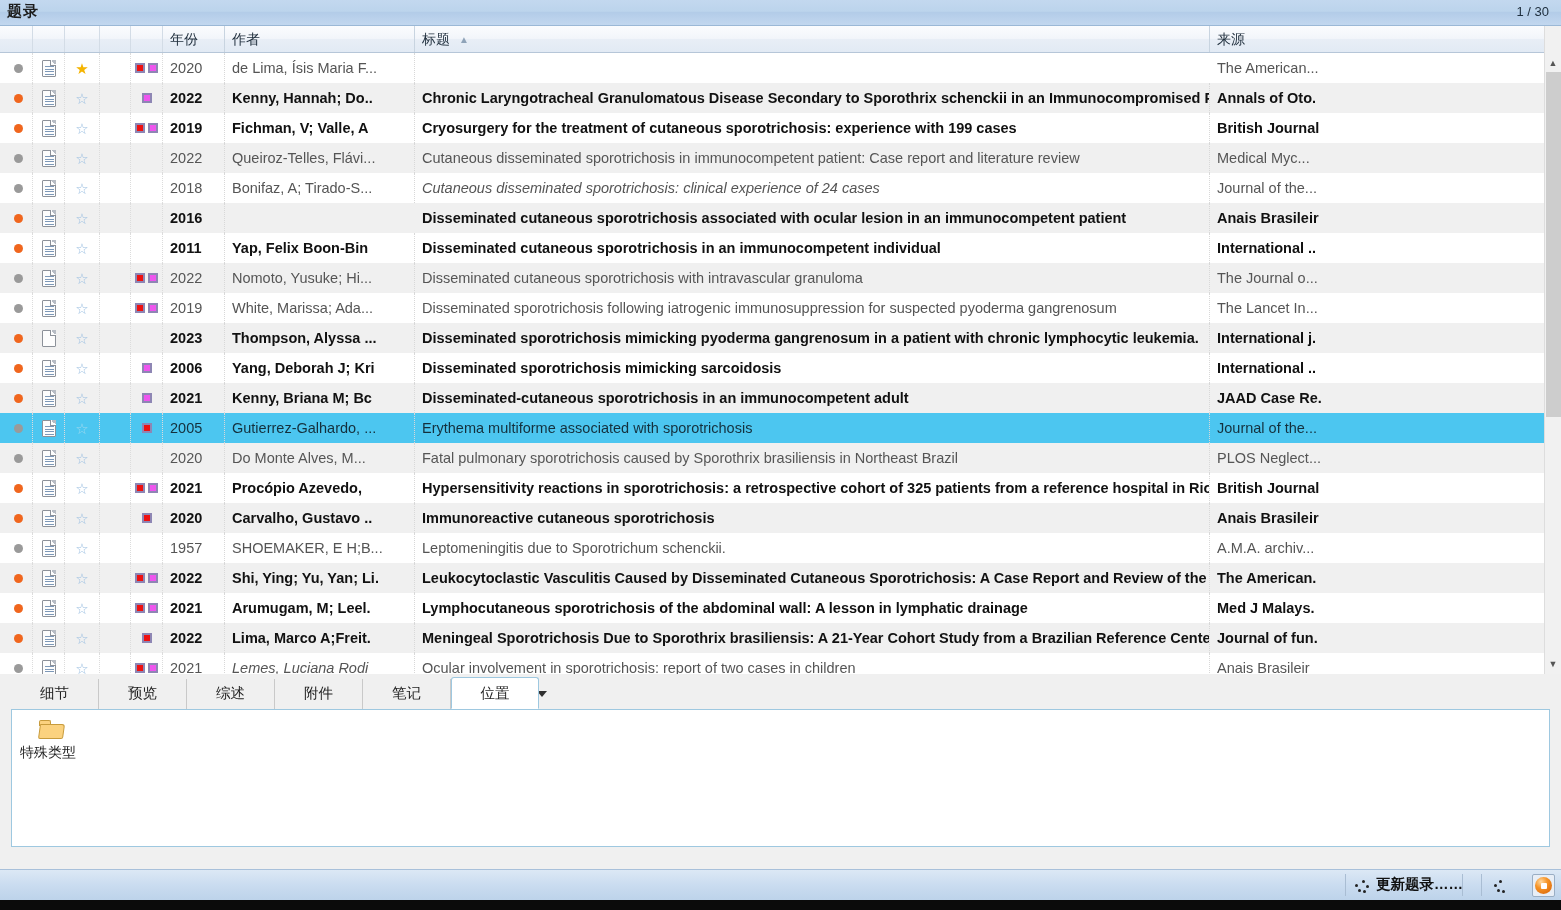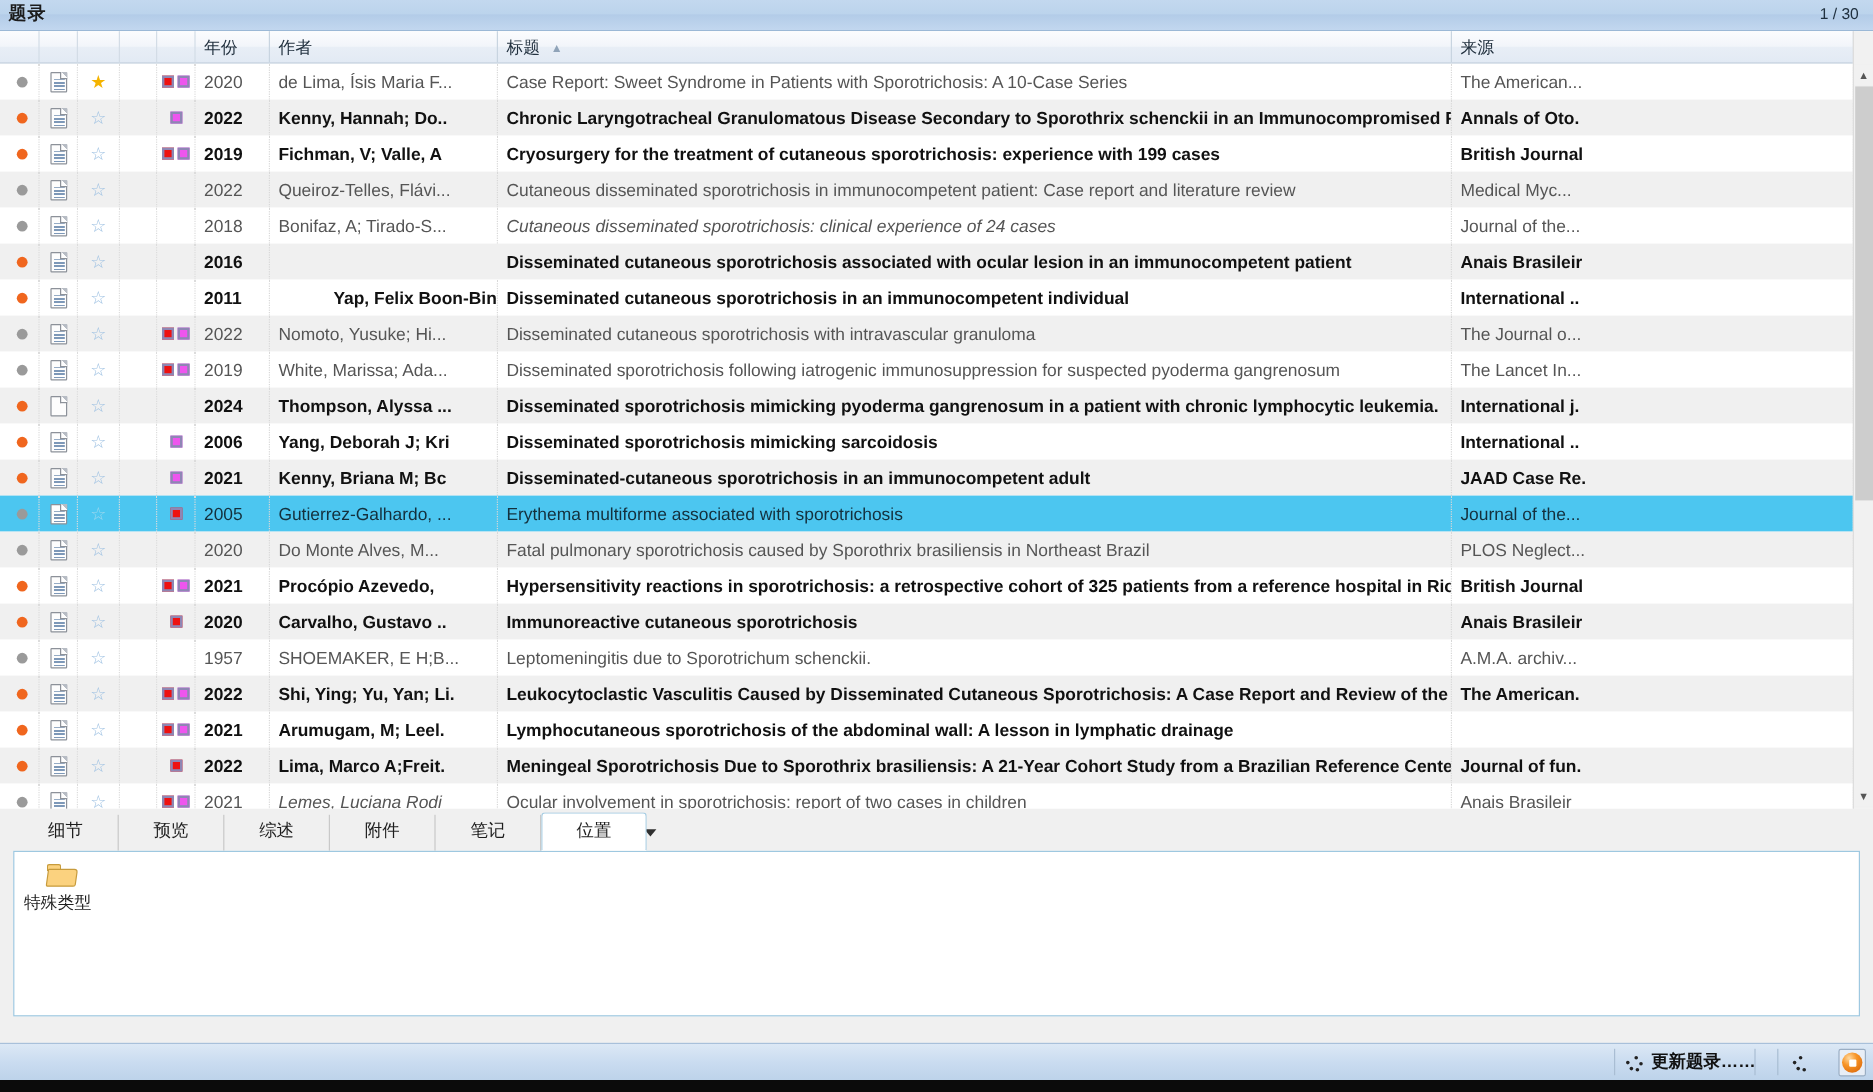--- a/index.html
+++ b/index.html
@@ -175,21 +175,20 @@
           </div>
           <div class="ic" style="left: 100px; width: 31px;"></div>
           <div class="ic" style="left: 131px; width: 32px;">
             <span class="tags">
               <span class="tg red"></span>
               <span class="tg mag"></span>
             </span>
           </div>
           <div class="cellbox" style="left: 163px; width: 62px;"><span class="c-txt dim">2020</span></div>
           <div class="cellbox" style="left: 225px; width: 190px;"><span class="c-txt dim">de Lima, Ísis Maria F...</span></div>
-          <div class="cellbox" style="left: 415px; width: 795px;"><span class="c-txt dim">Case Report: Sweet Syndrome in Patients with Sporotrichosis: A 10-Case Series</span></div>
           <div class="cellbox" style="left: 1210px; width: 335px;"><span class="c-txt dim">The American...</span></div>
         </div>
         <div class="row alt">
           <div class="ic" style="left: 5px; width: 28px;">
             <span class="dot orange"></span>
           </div>
           <div class="ic" style="left: 33px; width: 32px;">
             <span class="docico lined"></span>
           </div>
           <div class="ic" style="left: 65px; width: 35px;">
@@ -292,21 +291,21 @@
             <span class="docico lined"></span>
           </div>
           <div class="ic" style="left: 65px; width: 35px;">
             <span class="star empty">☆</span>
           </div>
           <div class="ic" style="left: 100px; width: 31px;"></div>
           <div class="ic" style="left: 131px; width: 32px;">
             <span class="tags"></span>
           </div>
           <div class="cellbox" style="left: 163px; width: 62px;"><span class="c-txt bold">2011</span></div>
-          <div class="cellbox" style="left: 225px; width: 190px; text-align: right;"><span class="c-txt bold">Yap, Felix Boon-Bin</span></div>
+          <div class="cellbox" style="left: 225px; width: 190px;"><span class="c-txt bold">Yap, Felix Boon-Bin</span></div>
           <div class="cellbox" style="left: 415px; width: 795px;"><span class="c-txt bold">Disseminated cutaneous sporotrichosis in an immunocompetent individual</span></div>
           <div class="cellbox" style="left: 1210px; width: 335px;"><span class="c-txt bold">International ..</span></div>
         </div>
         <div class="row alt">
           <div class="ic" style="left: 5px; width: 28px;">
             <span class="dot gray"></span>
           </div>
           <div class="ic" style="left: 33px; width: 32px;">
             <span class="docico lined"></span>
           </div>
@@ -354,21 +353,21 @@
           <div class="ic" style="left: 33px; width: 32px;">
             <span class="docico "></span>
           </div>
           <div class="ic" style="left: 65px; width: 35px;">
             <span class="star empty">☆</span>
           </div>
           <div class="ic" style="left: 100px; width: 31px;"></div>
           <div class="ic" style="left: 131px; width: 32px;">
             <span class="tags"></span>
           </div>
-          <div class="cellbox" style="left: 163px; width: 62px;"><span class="c-txt bold">2024</span></div>
+          <div class="cellbox" style="left: 163px; width: 62px;"><span class="c-txt bold">2023</span></div>
           <div class="cellbox" style="left: 225px; width: 190px;"><span class="c-txt bold">Thompson, Alyssa ...</span></div>
           <div class="cellbox" style="left: 415px; width: 795px;"><span class="c-txt bold">Disseminated sporotrichosis mimicking pyoderma gangrenosum in a patient with chronic lymphocytic leukemia.</span></div>
           <div class="cellbox" style="left: 1210px; width: 335px;"><span class="c-txt bold">International j.</span></div>
         </div>
         <div class="row">
           <div class="ic" style="left: 5px; width: 28px;">
             <span class="dot orange"></span>
           </div>
           <div class="ic" style="left: 33px; width: 32px;">
             <span class="docico lined"></span>
@@ -545,20 +544,21 @@
           <div class="ic" style="left: 100px; width: 31px;"></div>
           <div class="ic" style="left: 131px; width: 32px;">
             <span class="tags">
               <span class="tg red"></span>
               <span class="tg mag"></span>
             </span>
           </div>
           <div class="cellbox" style="left: 163px; width: 62px;"><span class="c-txt bold">2021</span></div>
           <div class="cellbox" style="left: 225px; width: 190px;"><span class="c-txt bold">Arumugam, M; Leel.</span></div>
           <div class="cellbox" style="left: 415px; width: 795px;"><span class="c-txt bold">Lymphocutaneous sporotrichosis of the abdominal wall: A lesson in lymphatic drainage</span></div>
+          <div class="cellbox" style="left: 1210px; width: 335px;"><span class="c-txt bold">Med J Malays.</span></div>
         </div>
         <div class="row alt">
           <div class="ic" style="left: 5px; width: 28px;">
             <span class="dot orange"></span>
           </div>
           <div class="ic" style="left: 33px; width: 32px;">
             <span class="docico lined"></span>
           </div>
           <div class="ic" style="left: 65px; width: 35px;">
             <span class="star empty">☆</span>

